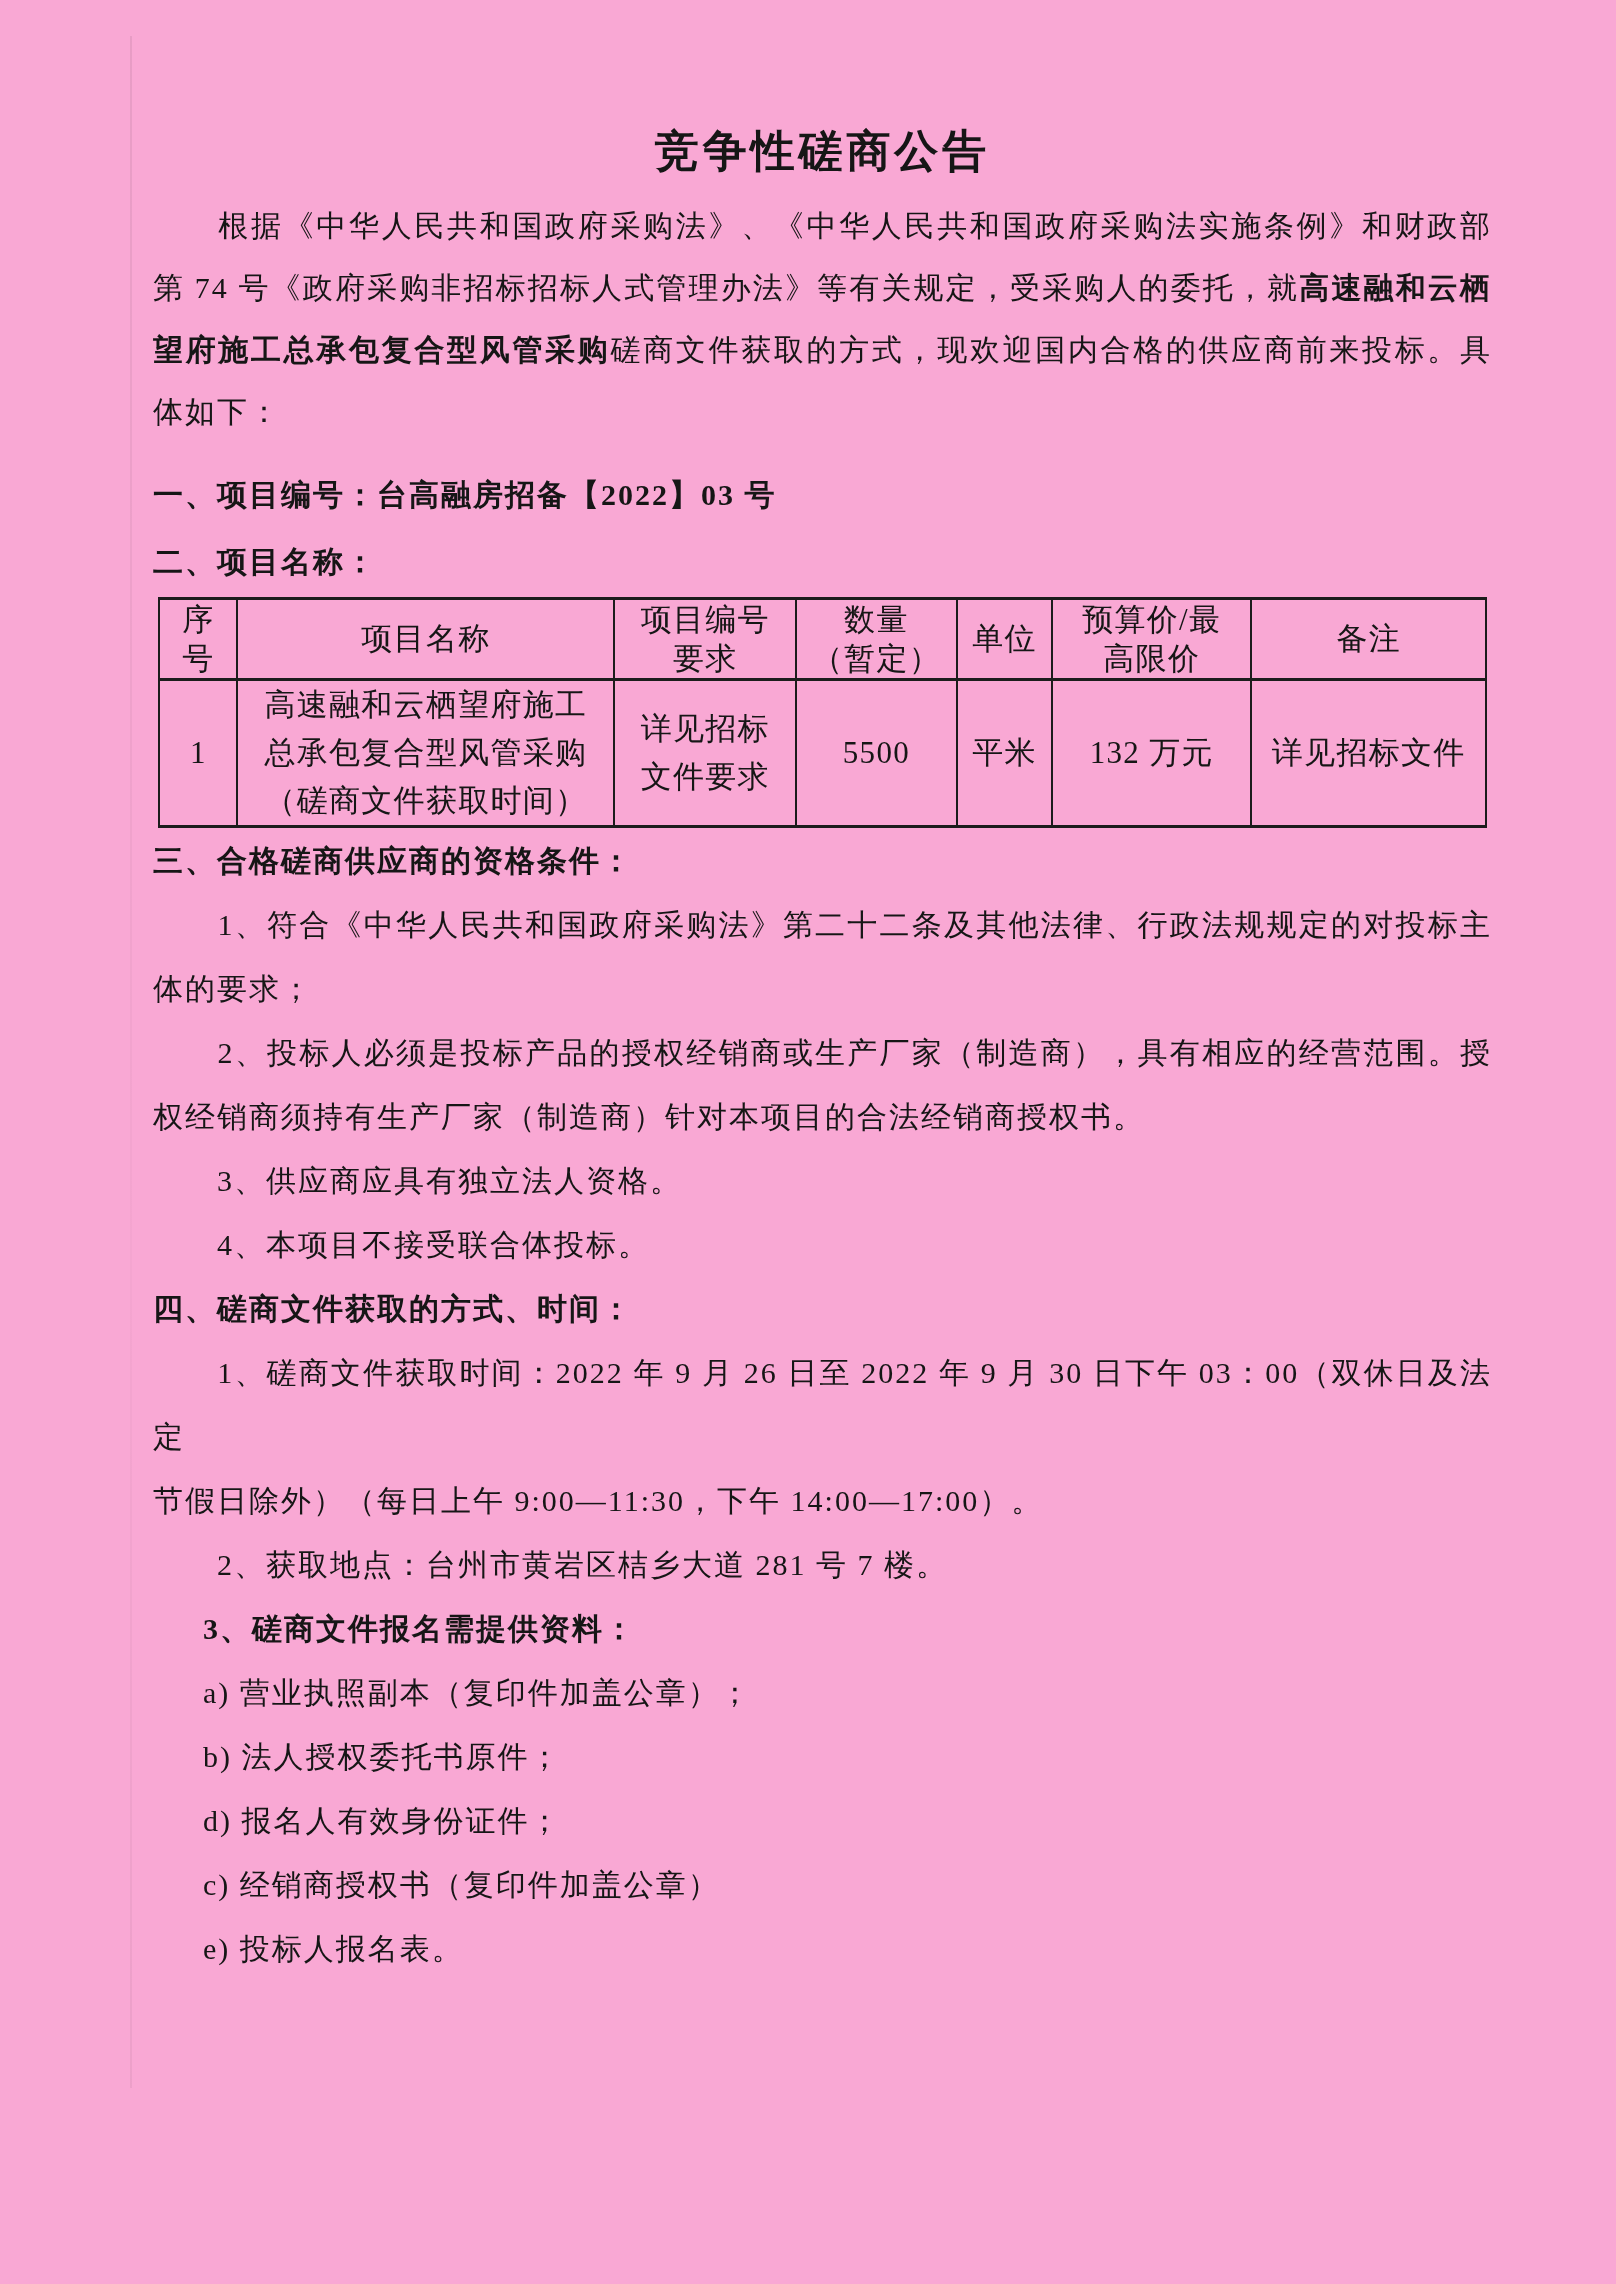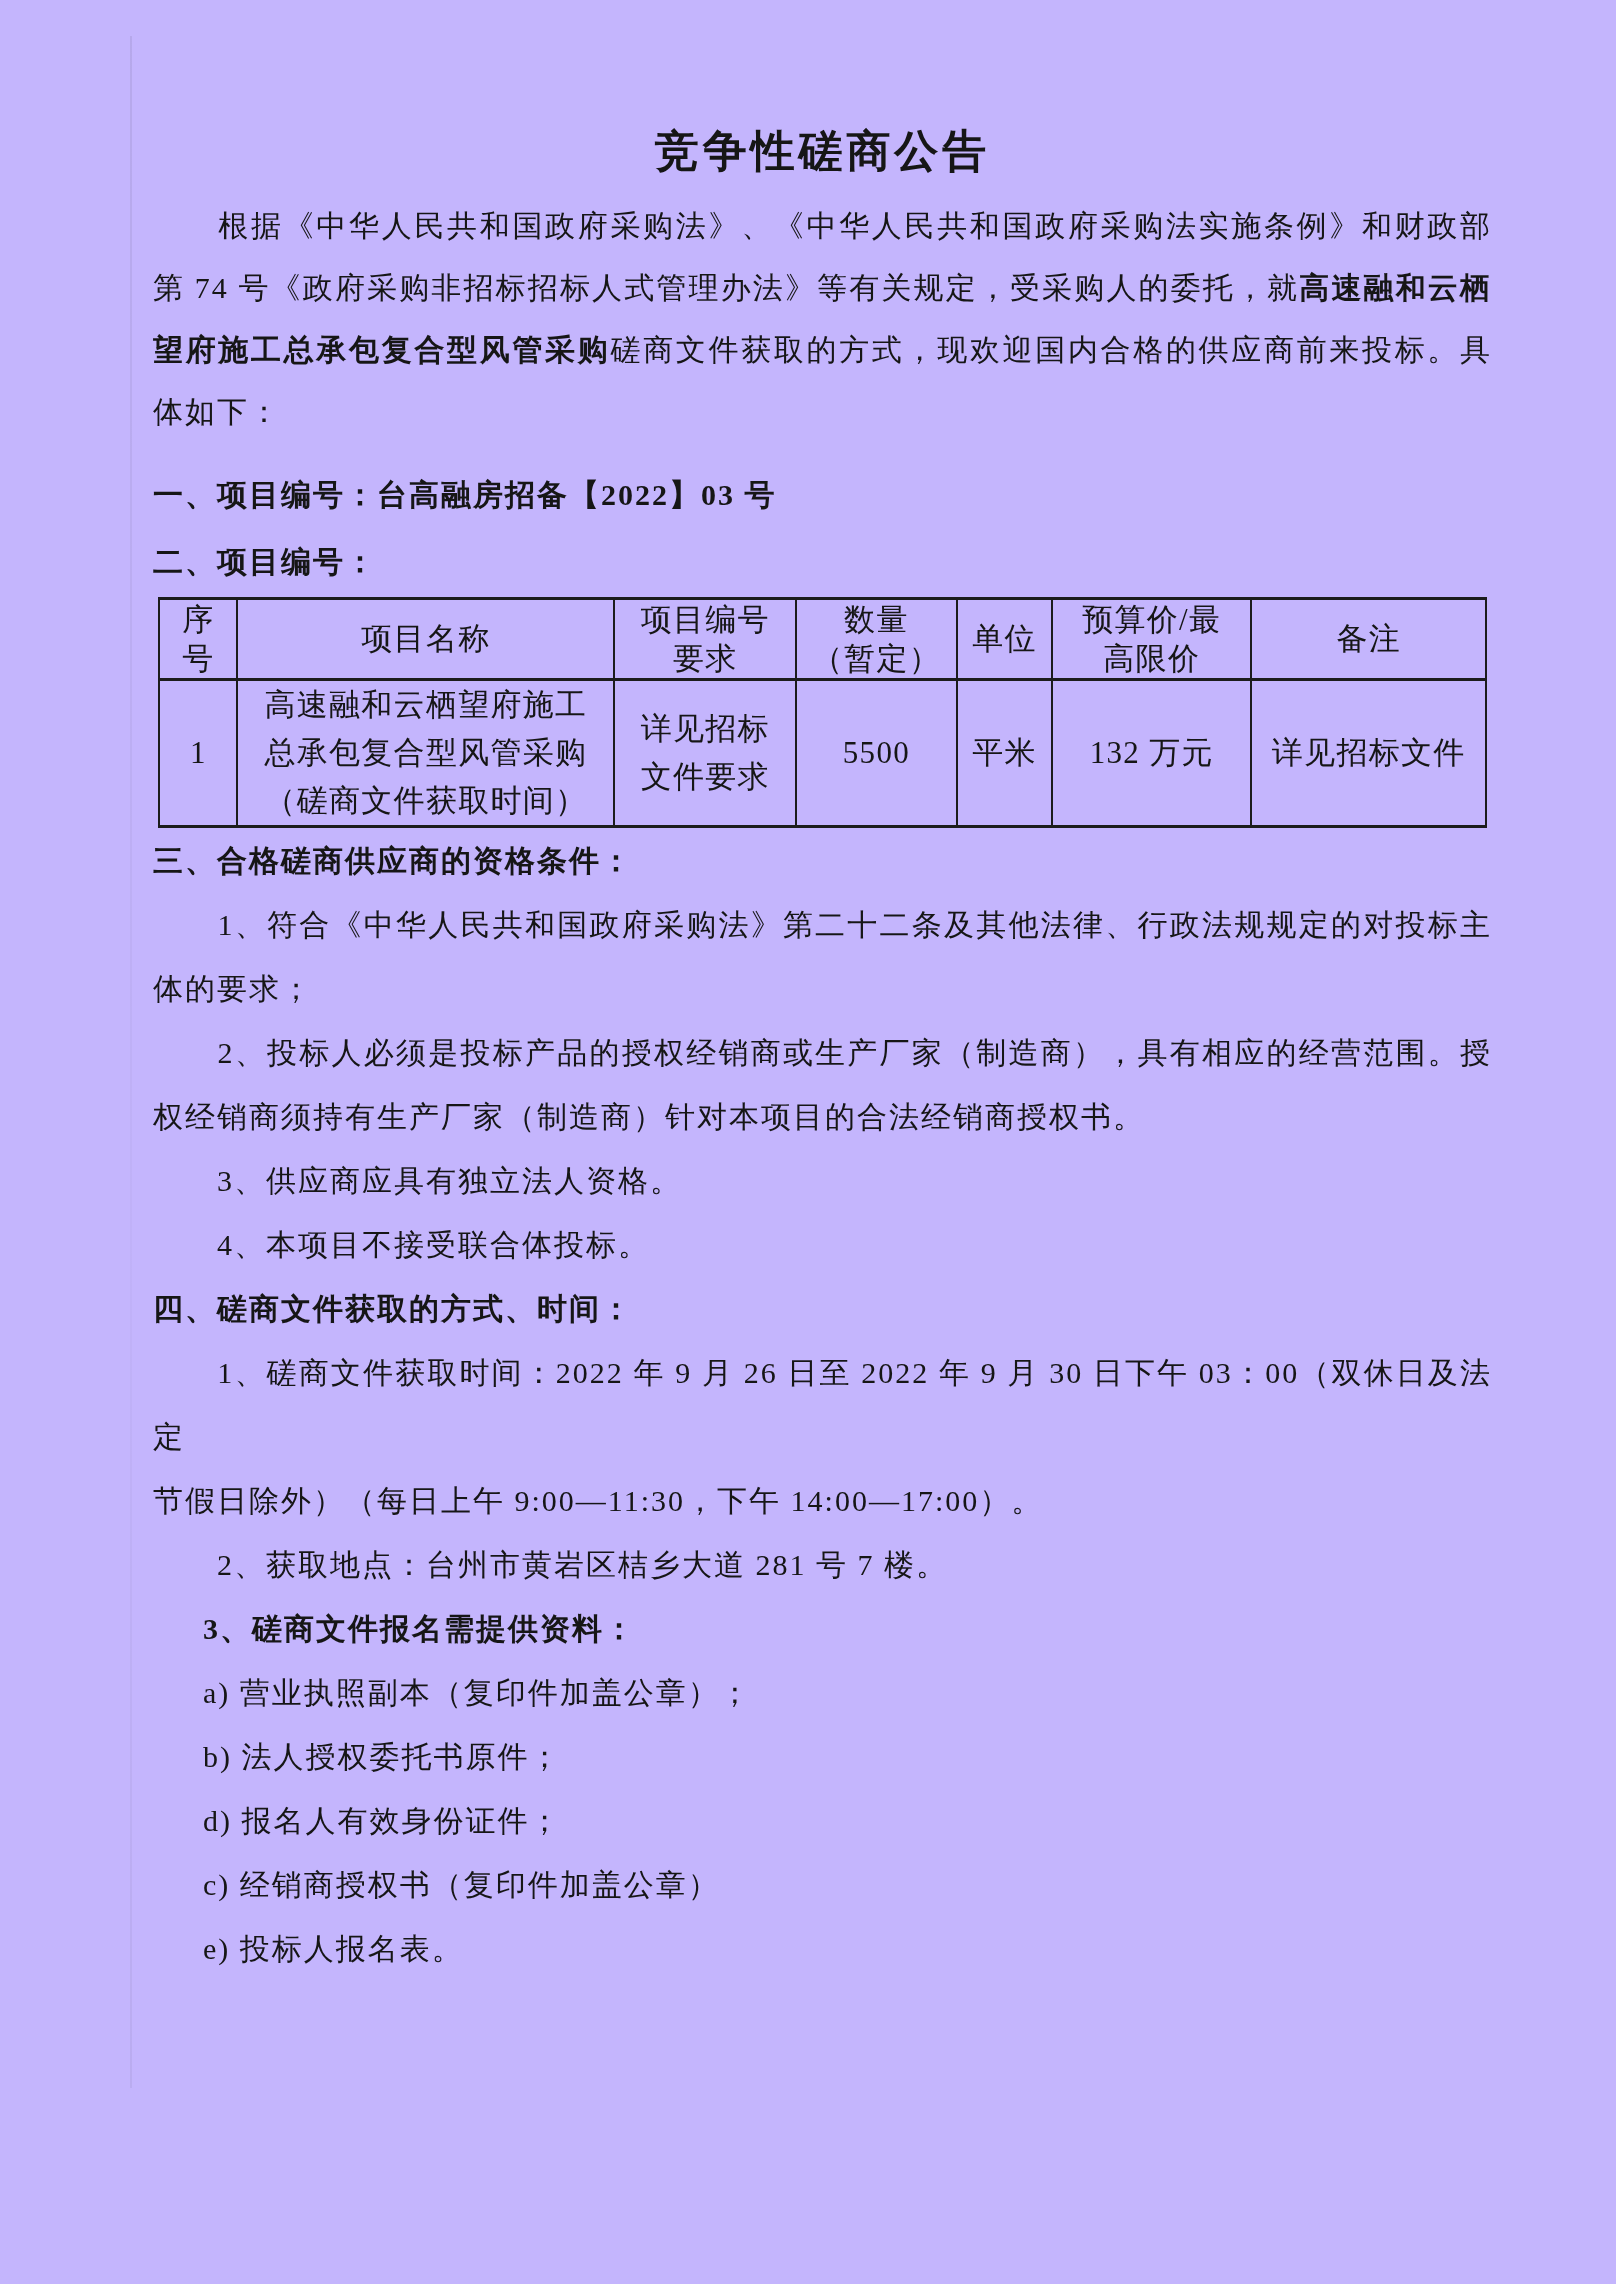--- a/index.html
+++ b/index.html
@@ -1,20 +1,20 @@
 <!DOCTYPE html>
 <html style="font-size:10.4px"><head>
 <meta charset="utf-8">
 <style>
   html,body { margin:0; padding:0; background:#e9e9e7; }
   .page {
     position:relative;
     width:1616px; height:2284px;
     margin:0 auto;
-    background:#c4b5fd;
+    background:#f9a8d4;
     font-family:"Liberation Serif", serif;
     color:#161616;
     overflow:hidden;
   }
   .crease {
     position:absolute; left:130px; top:36px; width:2px; height:2052px;
     background:linear-gradient(to bottom, rgba(0,0,0,0.07), rgba(0,0,0,0.02) 60%, rgba(0,0,0,0.05));
     pointer-events:none;
   }
   .content { position:absolute; left:153px; top:0; width:1339px; }
@@ -72,21 +72,21 @@
     <h1 class="doc-title">竞争性磋商公告</h1>
 
     <div class="intro">
       <div class="line j">　　根据《中华人民共和国政府采购法》、《中华人民共和国政府采购法实施条例》和财政部</div>
       <div class="line j"><span>第 74 号《政府采购非招标招标人式管理办法》等有关规定，受采购人的委托，就</span><span class="b">高速融和云栖</span></div>
       <div class="line j"><span class="b">望府施工总承包复合型风管采购</span><span>磋商文件获取的方式，现欢迎国内合格的供应商前来投标。具</span></div>
       <div class="line">体如下：</div>
     </div>
 
     <div class="line h sec1">一、项目编号：台高融房招备【2022】03 号</div>
-    <div class="line h mt8">二、项目编号：</div>
+    <div class="line h mt8">二、项目名称：</div>
 
     <table class="tbl">
       <colgroup>
         <col style="width:5.9%">
           <col style="width:28.4%">
           <col style="width:13.7%">
           <col style="width:12.1%">
           <col style="width:7.2%">
           <col style="width:15.0%">
           <col style="width:17.7%">

